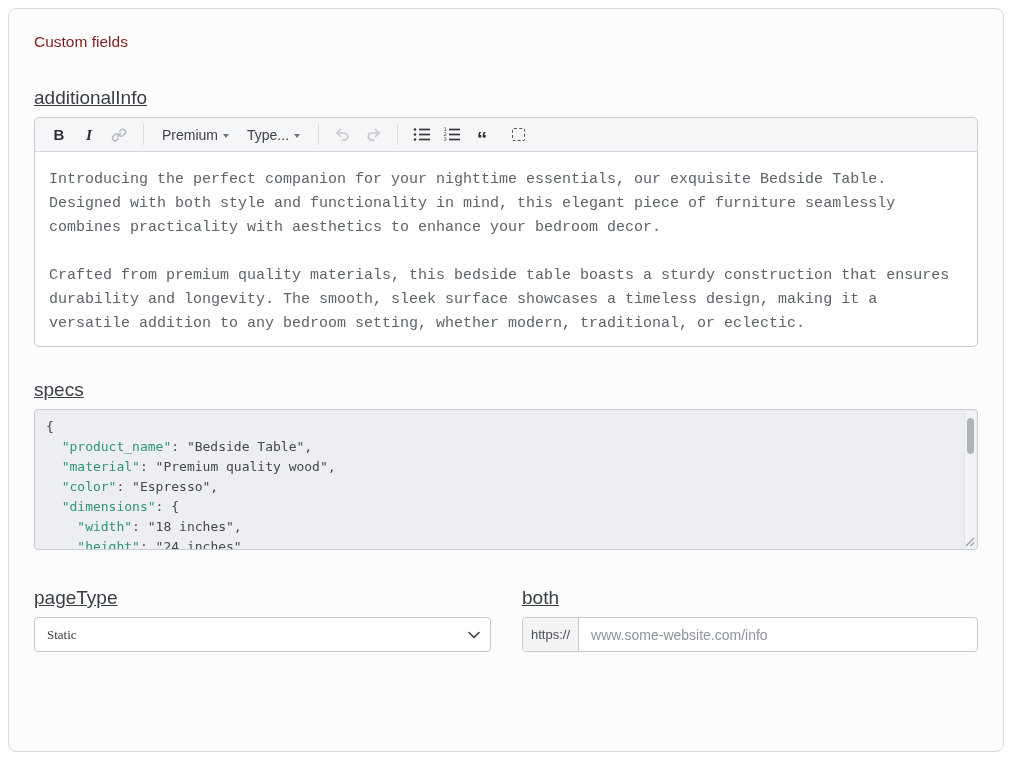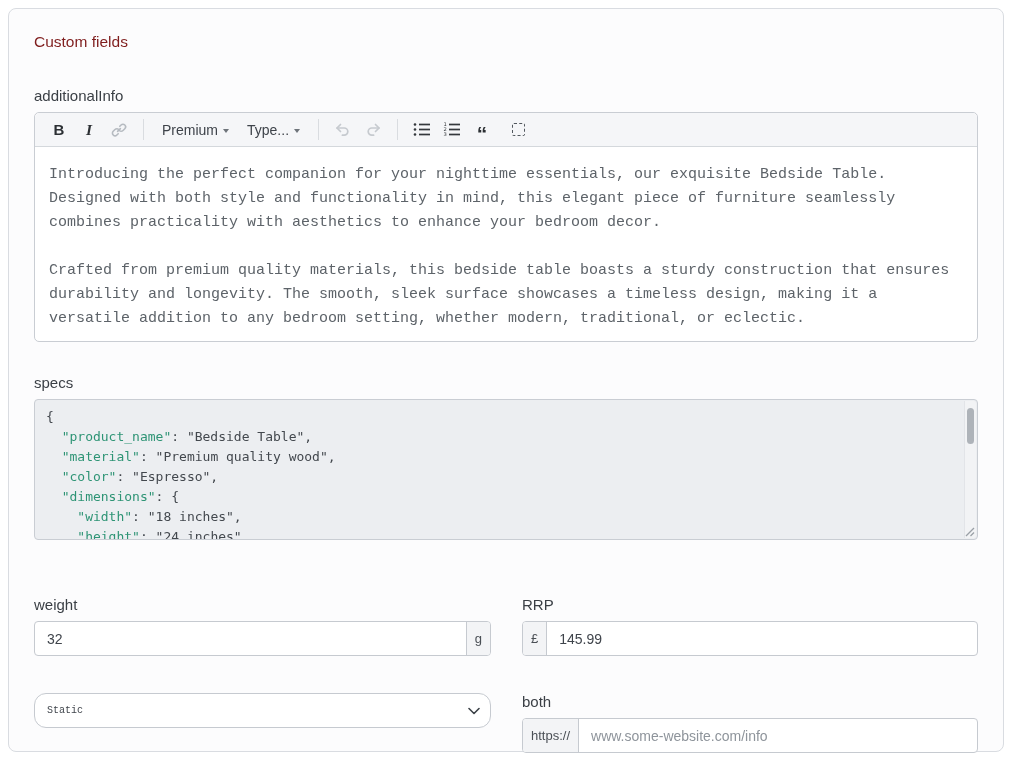--- a/index.html
+++ b/index.html
@@ -6,21 +6,21 @@
   html, body { width: 1013px; height: 769px; background: #ffffff;
     font-family: "Liberation Sans", sans-serif; }
   .page { position: relative; width: 1013px; height: 769px; background: #fff; overflow: hidden; }
 
   .panel { position: absolute; left: 8px; top: 8px; width: 996px; height: 744px;
     background: #fcfcfd; border: 1px solid #d9dce1; border-radius: 8px;
     padding: 24px 25px 20px 25px; }
 
   .panel-title { font-size: 15.5px; font-weight: 400; color: #7f1d1d; margin-bottom: 36px; }
 
-  .field-label { display: block; font-size: 15px; color: #3a3f45; margin-bottom: 8px; }
+  .field-label { display: block; font-size: 19px; color: #3a3f45; margin-bottom: 8px; text-decoration: underline; }
 
   
   .rte { border: 1px solid #c9cdd3; border-radius: 5px; background: #fff; }
   .rte-toolbar { display: flex; align-items: center; height: 34px; padding: 0 10px;
     background: #f5f6f8; border-bottom: 1px solid #d4d8dc; border-radius: 5px 5px 0 0; gap: 2px; }
   .tb-btn { display: flex; align-items: center; justify-content: center; height: 28px;
     min-width: 28px; padding: 0 3px; border: none; background: transparent; border-radius: 3px;
     cursor: pointer; color: #2c3034; gap: 5px; }
   .tb-btn.disabled { color: #bdc2c8; }
   .tb-bold { font-weight: 700; font-size: 15px; font-family: "Liberation Sans", sans-serif; }
@@ -61,22 +61,22 @@
   .input-group input { flex: 1; min-width: 0; border: none; outline: none; background: transparent;
     padding: 0 12px; font-size: 14px; color: #3f444b; font-family: "Liberation Sans", sans-serif; }
   .input-group input::placeholder { color: #8e949b; opacity: 1; }
   .addon { display: flex; align-items: center; padding: 0 8px; background: #f3f4f6;
     font-size: 13px; color: #4a4f55; }
   .addon-suffix { border-left: 1px solid #c6cad0; }
   .addon-prefix { border-right: 1px solid #c6cad0; }
 
   .select-wrap { position: relative; height: 35px; }
   .select-wrap select { width: 100%; height: 100%; appearance: none; -webkit-appearance: none;
-    border: 1px solid #c6cad0; border-radius: 12px; background: #fff; padding: 0 30px 0 12px;
-    font-size: 10px; color: #3f444b; font-family: Liberation Mono, monospace; outline: none; }
+    border: 1px solid #c6cad0; border-radius: 4px; background: #fff; padding: 0 30px 0 12px;
+    font-size: 13px; color: #3f444b; font-family: Liberation Serif, serif; outline: none; }
   .select-chevron { position: absolute; right: 11px; top: 14px; pointer-events: none; }
 
   svg { display: block; }
 </style>
 </head>
 <body>
 
 <div class="page">
   <div class="panel">
 
@@ -183,39 +183,24 @@
         </div>
         <div class="resize-grip">
           <svg width="11" height="11" viewBox="0 0 11 11" stroke="#9aa0a6" stroke-width="1.2">
             <line x1="2" y1="10" x2="10" y2="2"></line>
               <line x1="6.5" y1="10" x2="10" y2="6.5"></line>
           </svg>
         </div>
       </div>
     </div>
 
-    <div class="row row-1">
-      <div class="col-a">
-        <label class="field-label">weight</label>
-        <div class="input-group">
-          <input type="text" value="32" style="">
-          <span class="addon addon-suffix">g</span>
-        </div>
-      </div>
-      <div class="col-b">
-        <label class="field-label">RRP</label>
-        <div class="input-group">
-          <span class="addon addon-prefix">£</span>
-          <input type="text" value="145.99" style="">
-        </div>
-      </div>
-    </div>
 
     <div class="row row-2">
       <div class="col-a">
+        <label class="field-label">pageType</label>
         <div class="select-wrap">
           <select>
             <option>Static</option>
           </select>
           <span class="select-chevron">
             <svg width="12" height="8" viewBox="0 0 12 8" fill="none" stroke="#3c4248" stroke-width="1.6" stroke-linecap="round" stroke-linejoin="round">
                 <polyline points="1,1.5 6,6.5 11,1.5"></polyline>
               </svg>
           </span>
         </div>

